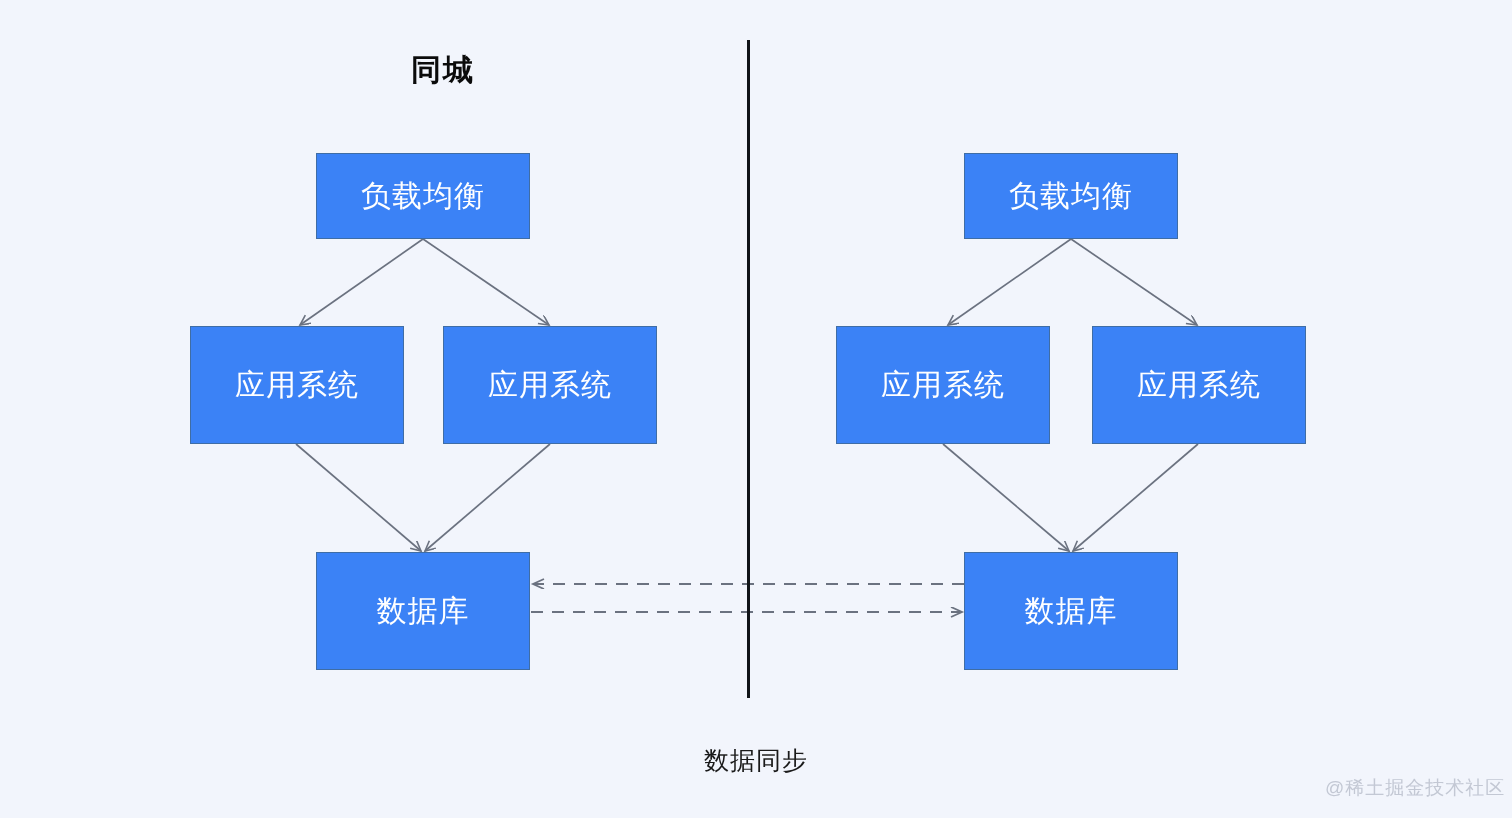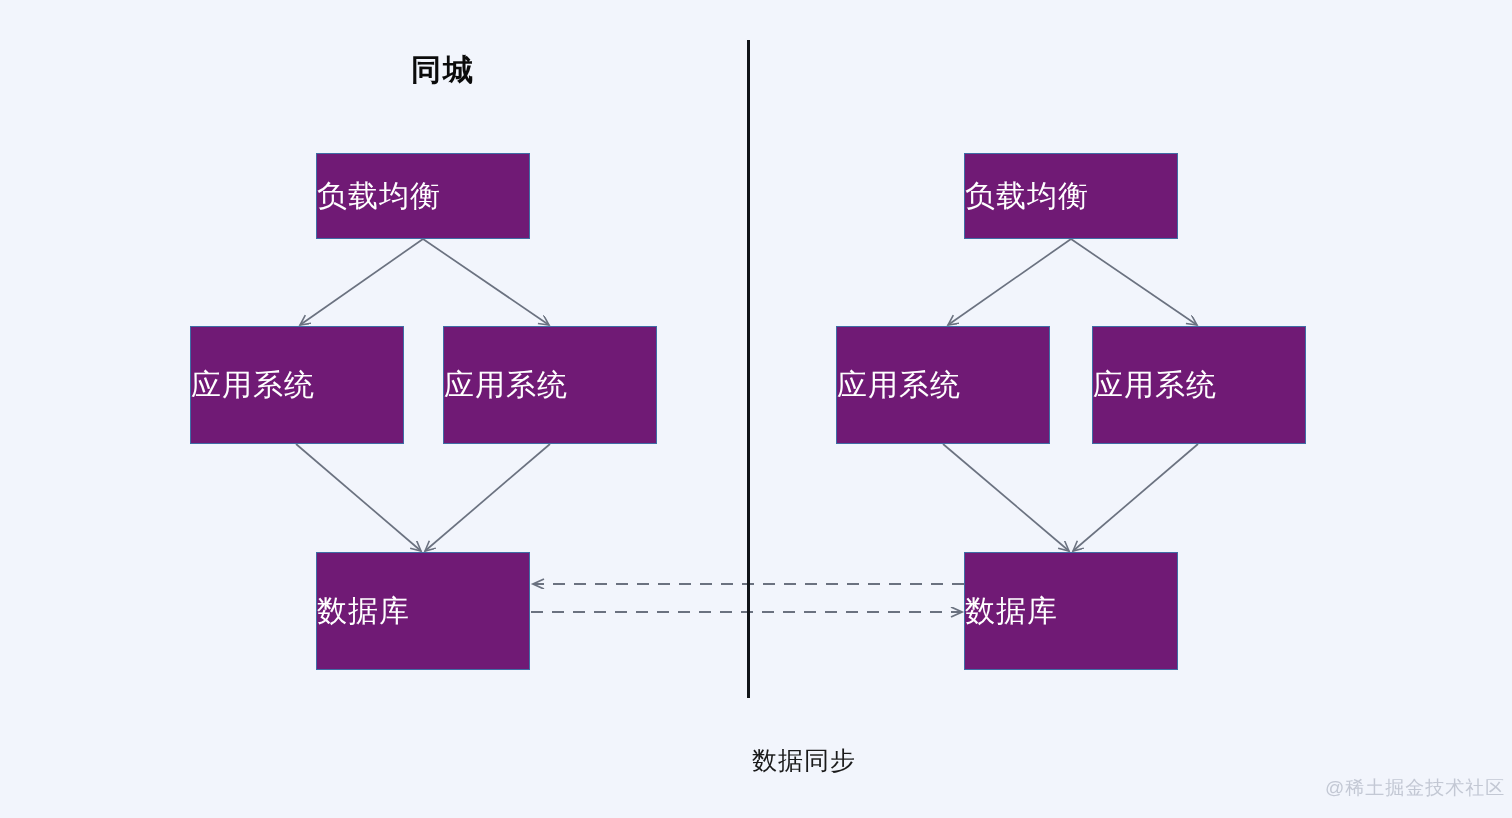--- a/index.html
+++ b/index.html
@@ -22,24 +22,25 @@
   .svg-layer {
     position: absolute;
     left: 0;
     top: 0;
     width: 1512px;
     height: 818px;
     pointer-events: none;
   }
   .node {
     position: absolute;
-    background: #701a75;
+    background: #3b82f6;
     border: 1px solid #3f6da5;
     display: flex;
     align-items: center;
+    justify-content: center;
     box-sizing: border-box;
   }
   .node-label {
     color: #ffffff;
     font-size: 30px;
     font-weight: 400;
     letter-spacing: 1px;
     line-height: 1;
     white-space: nowrap;
   }
@@ -51,21 +52,21 @@
     letter-spacing: 2px;
     white-space: nowrap;
     text-align: center;
   }
   .caption {
     position: absolute;
     color: #1a1a1a;
     font-size: 25px;
     letter-spacing: 1px;
     white-space: nowrap;
-    text-align: right;
+    text-align: center;
   }
   .watermark {
     position: absolute;
     color: #c3c8d4;
     font-size: 19px;
     letter-spacing: 1px;
     white-space: nowrap;
   }
   .divider {
     position: absolute;

